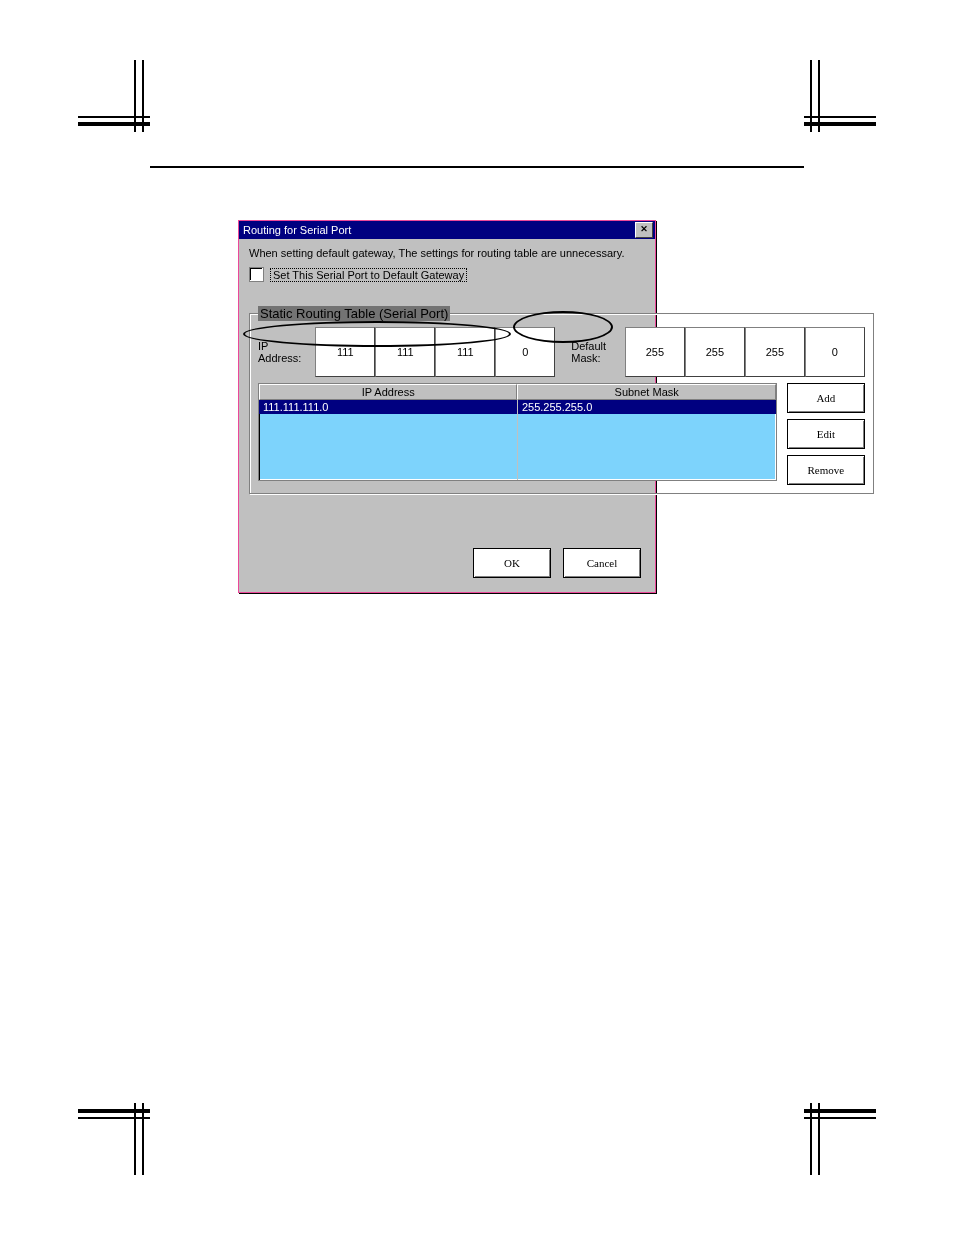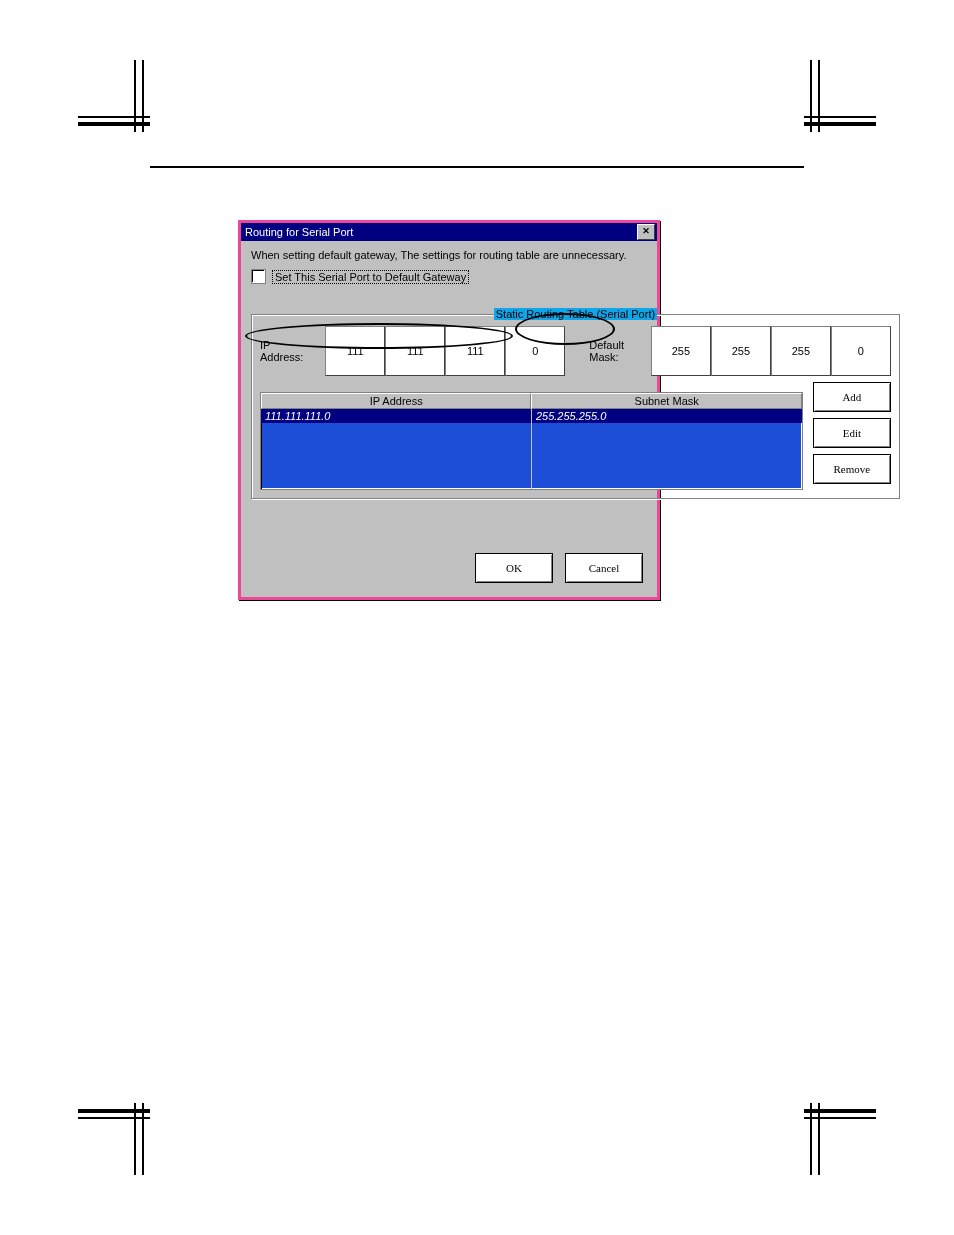--- a/index.html
+++ b/index.html
@@ -43,21 +43,21 @@
     top: 166px; left: 150px; right: 150px;
     height: 2px; background: #000;
   }
 
   .dialog {
     position: absolute;
     top: 220px;
     left: 238px;
     width: 416px;
     background: #c0c0c0;
-    border: 3px solid #ec4899;
+    border: 1px solid #ec4899;
     box-shadow: 1px 1px 0 #000;
     padding-bottom: 8px;
   }
   .titlebar {
     background: #000080;
     color: #fff;
     height: 18px;
     display: flex;
     align-items: center;
     padding: 0 2px 0 4px;
@@ -86,56 +86,55 @@
     border:1px dotted #000;
     padding:0 2px;
   }
   fieldset.group {
     border:1px solid #808080;
     box-shadow: 1px 1px 0 #fff inset, 1px 1px 0 #fff;
     margin:0; padding:6px 8px 8px 8px;
     position:relative;
   }
   fieldset.group legend {
-    font-size:11px; padding:0 2px; background:#0ea5e9;text-align:center;
-  }
-  .row { display:flex; align-items:center; gap:10px; margin-bottom:6px;}
+    font-size:13px; padding:0 2px; background:#737373;
+  }
+  .row { display:flex; align-items:center; gap:2px; margin-bottom:6px;}
   .row .lbl { width:72px; }
   .octets { display:flex; }
   .octets input {
     width:26px; height:16px; text-align:center;
     font-family:inherit; font-size:11px;
     border:1px solid #808080;
     border-right:1px solid #404040;
     border-bottom:1px solid #404040;
     background:#fff; padding:16px;
   }
   .octets input + input { border-left:1px solid #808080; }
   .sm-lbl { margin-left:14px; }
 
   .table-area { display:flex; gap:10px; }
   .table {
     flex:1;
     border:1px solid #808080;
     box-shadow: inset 1px 1px 0 #000, inset -1px -1px 0 #fff;
-    background:#1d4ed8;
+    background:#7dd3fc;
     height:96px;
     overflow:hidden;
     position:relative;
-    margin-top:10px;
   }
   .thead { display:flex; background:#c0c0c0; height:16px; }
   .thead div {
     flex:1; text-align:center; font-size:11px;
     border:1px solid #fff;
     border-right-color:#808080; border-bottom-color:#808080;
     line-height:14px;
   }
   .trow { display:flex; height:14px; }
-  .trow.sel { background:#000080; color:#fff;font-style:italic; }
+  .trow.sel { background:#000080; color:#fff; }
   .trow div { flex:1; padding:0 4px; font-size:11px; line-height:14px;}
   .trow div + div { border-left:1px solid #c0c0c0; }
   .vline {
     position:absolute; top:16px; bottom:0; left:50%;
     width:1px; background:#c0c0c0;
   }
 
   .btn-col { display:flex; flex-direction:column; gap:6px; width:78px; }
   button.win {
     font-family:Liberation Serif, serif; font-size:11px;

